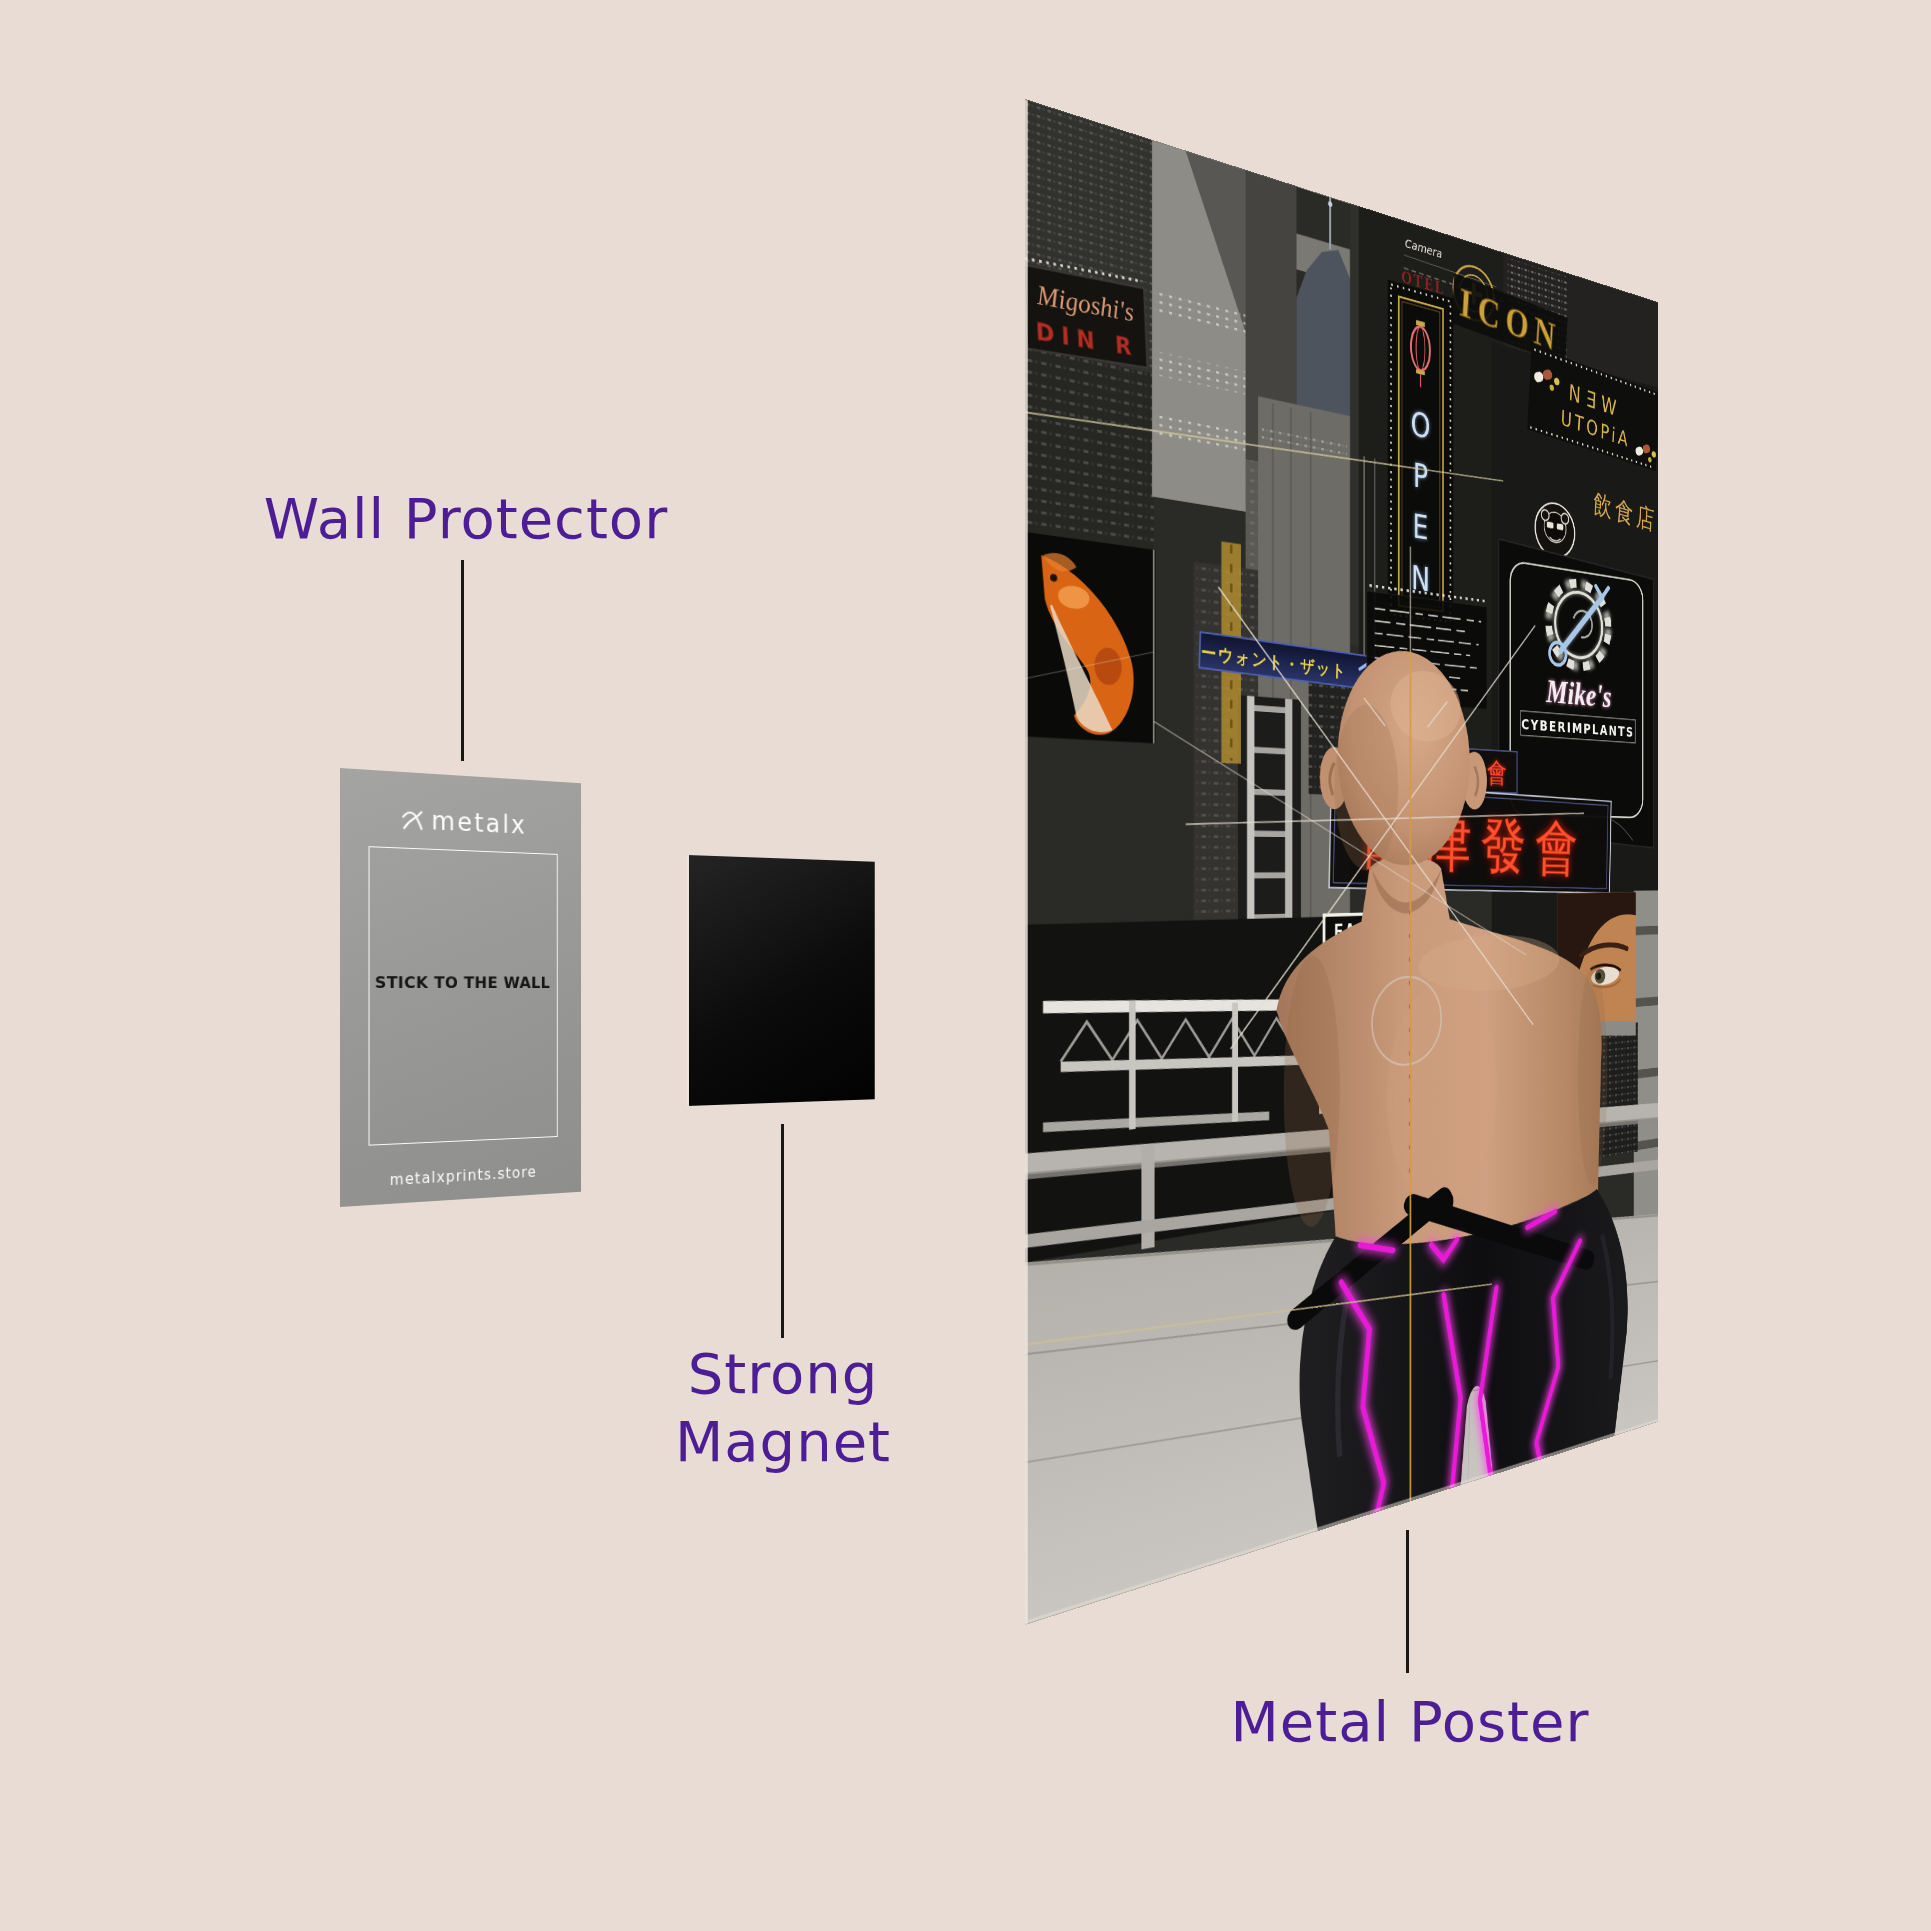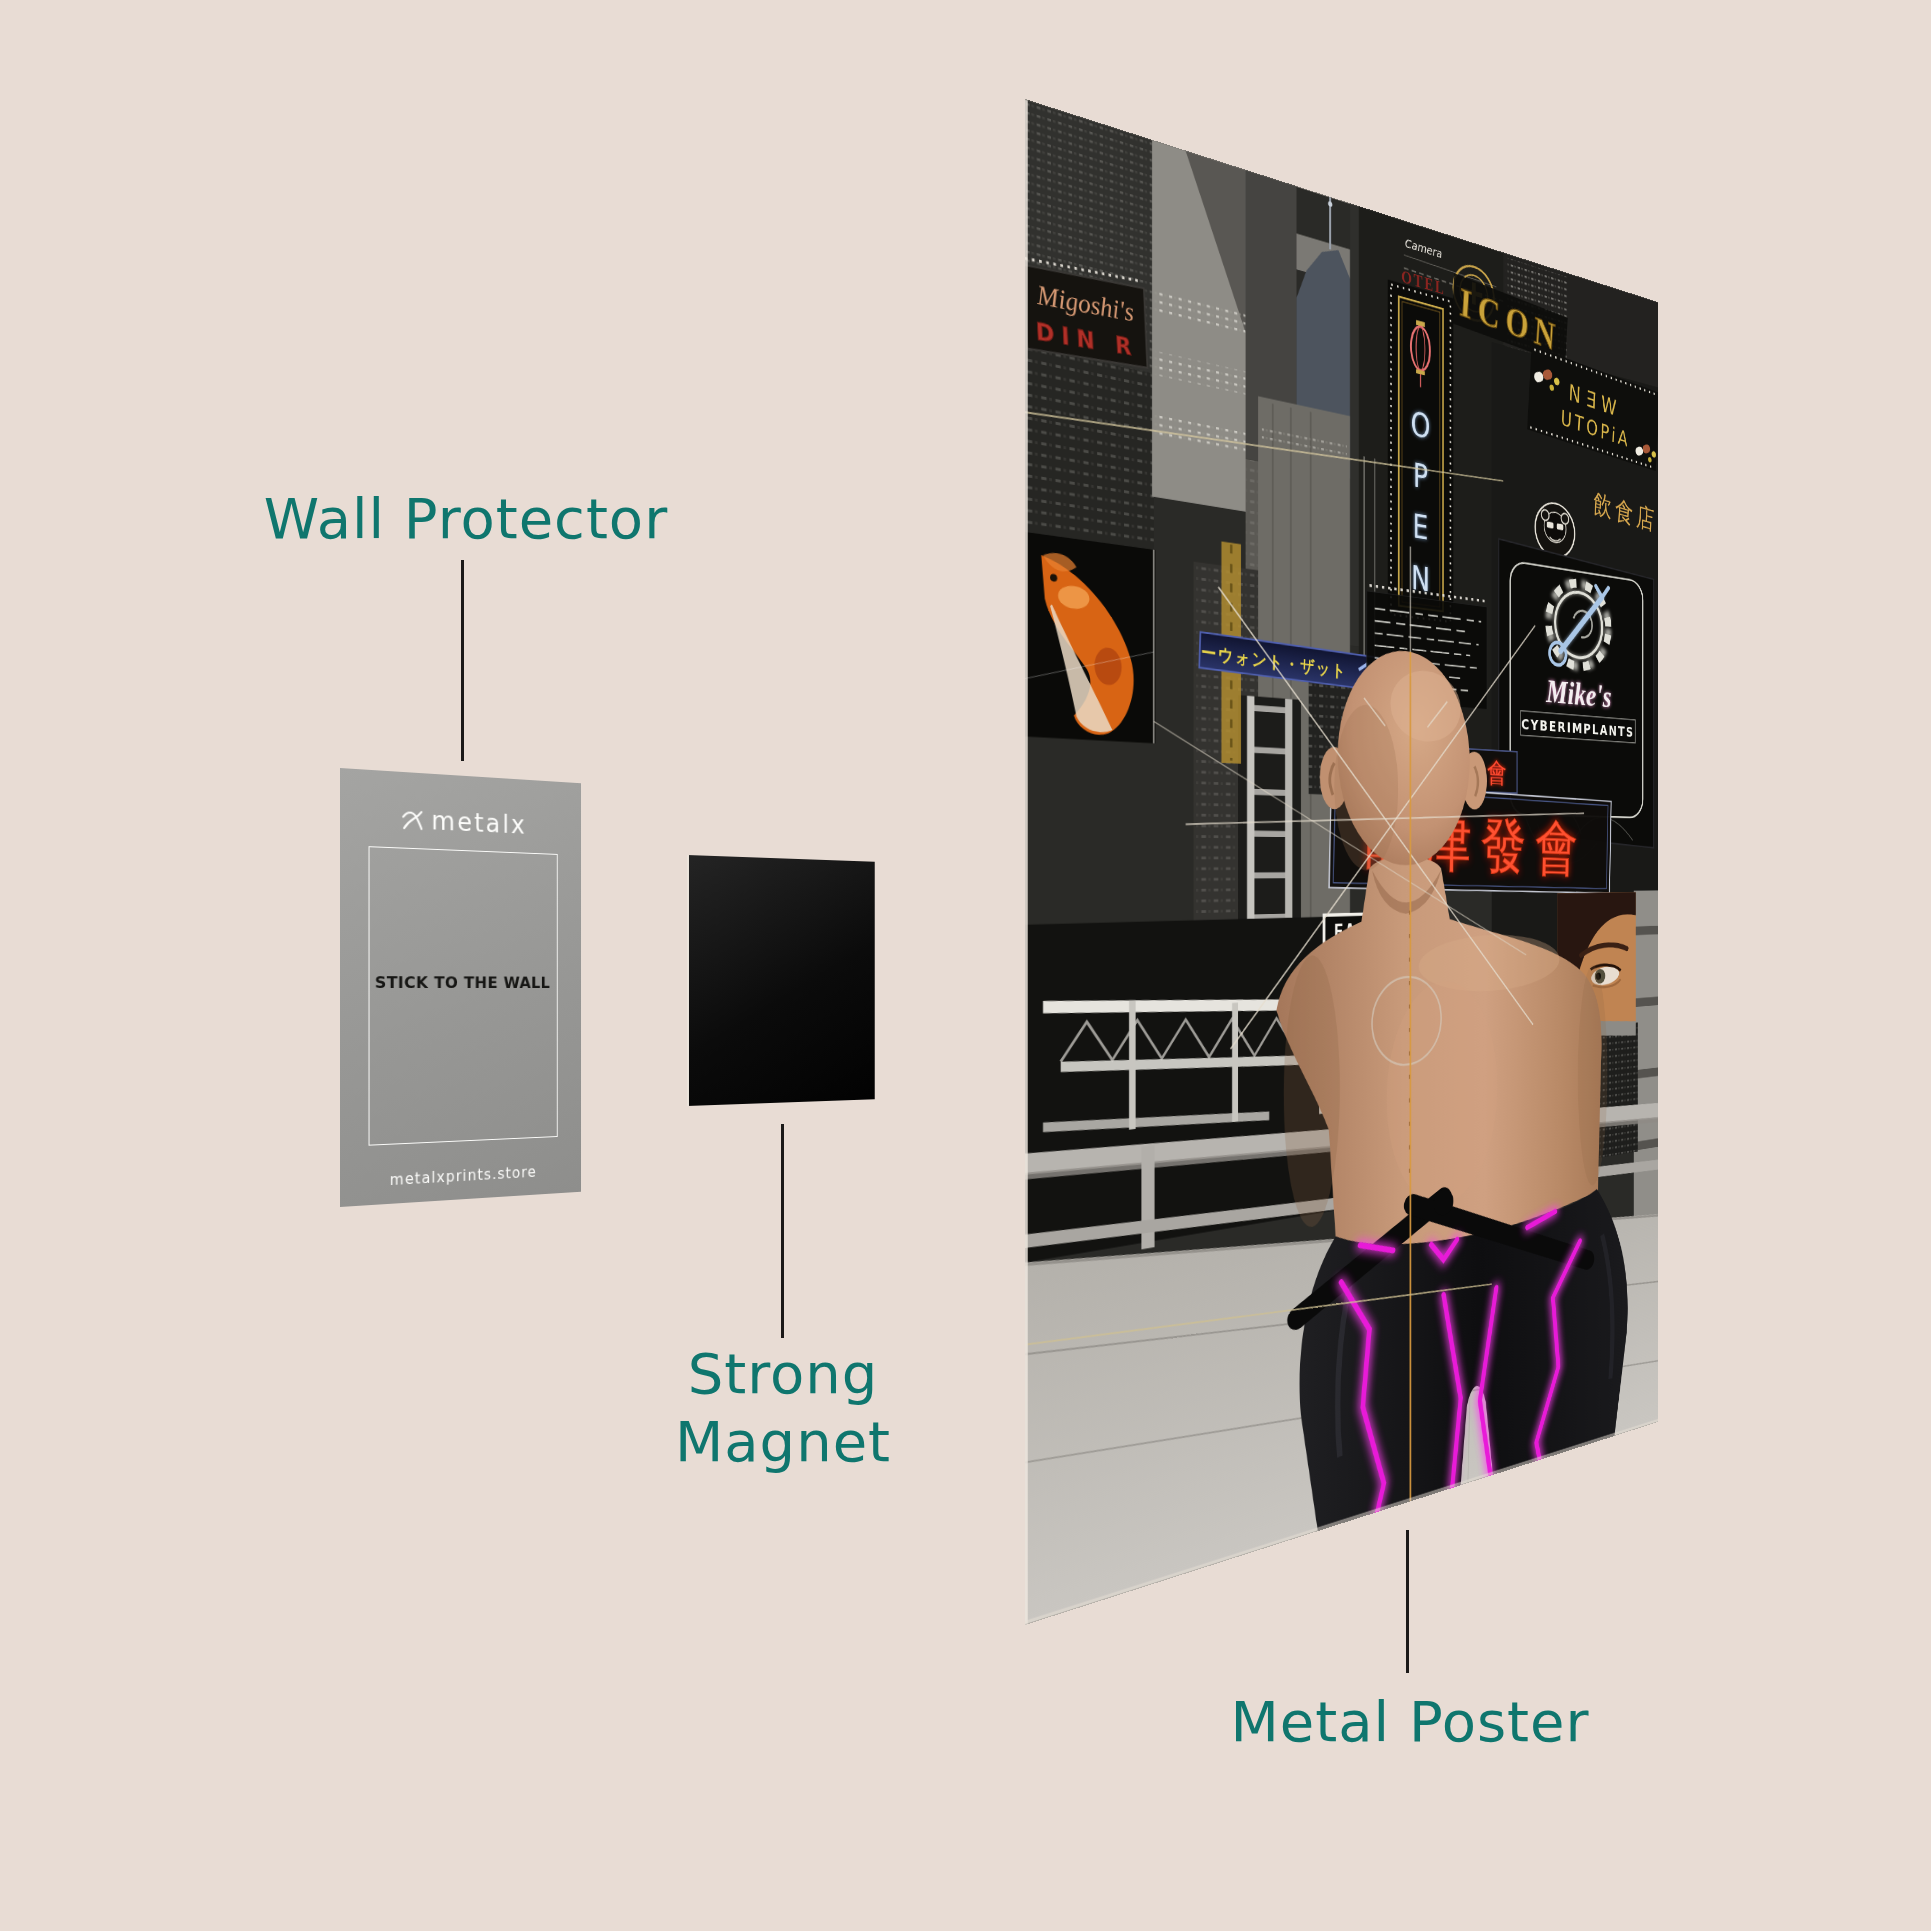--- a/index.html
+++ b/index.html
@@ -1,19 +1,19 @@
 <!DOCTYPE html>
 <html><head>
 <meta charset="utf-8">
 <style>
   html,body{margin:0;padding:0;}
   body{width:1931px;height:1931px;position:relative;overflow:hidden;
        background:#e8dcd4;font-family:"DejaVu Sans","Liberation Sans",sans-serif;}
 
-  .label{position:absolute;color:#0f766e;font-size:56px;font-weight:500;
+  .label{position:absolute;color:#4c1d95;font-size:56px;font-weight:500;
          letter-spacing:1px;text-align:center;transform:translateX(-50%);
          line-height:1.22;white-space:pre-line;}
   .leader{position:absolute;width:2.9px;background:#1b1918;}
 
   
   .card{position:absolute;left:340px;top:768px;width:261px;height:439px;
         transform-origin:0 50%;transform:perspective(425px) rotateY(7deg);
         background:linear-gradient(160deg,#a4a4a2 0%,#979795 55%,#8e8e8c 100%);}
   .card-logo{position:absolute;top:33px;left:0;width:100%;display:flex;
              align-items:center;justify-content:center;gap:7.7px;}

